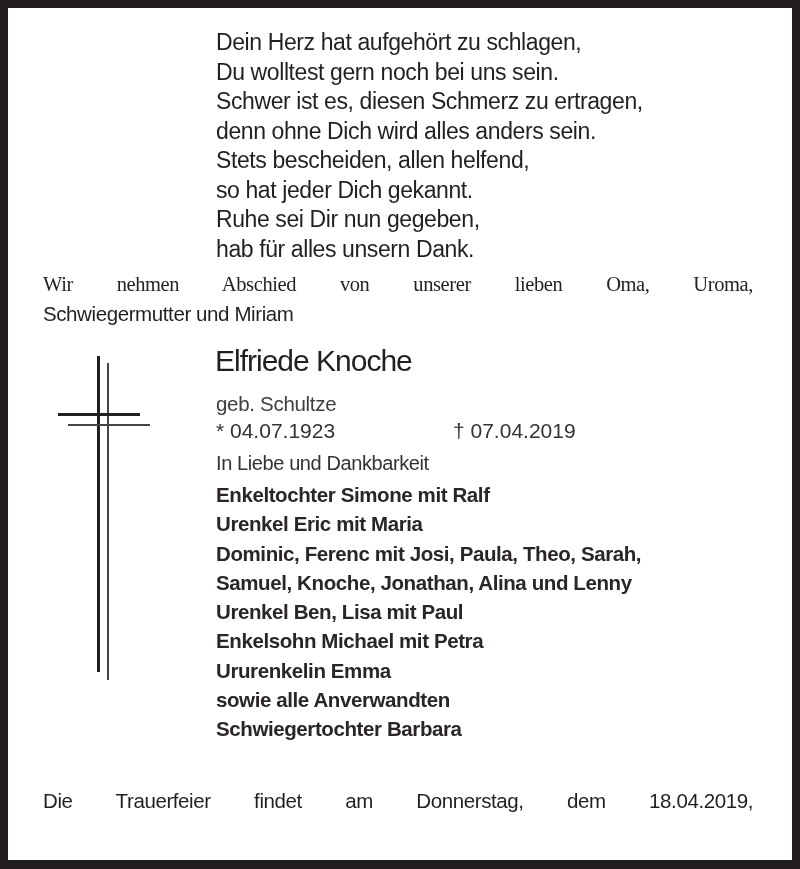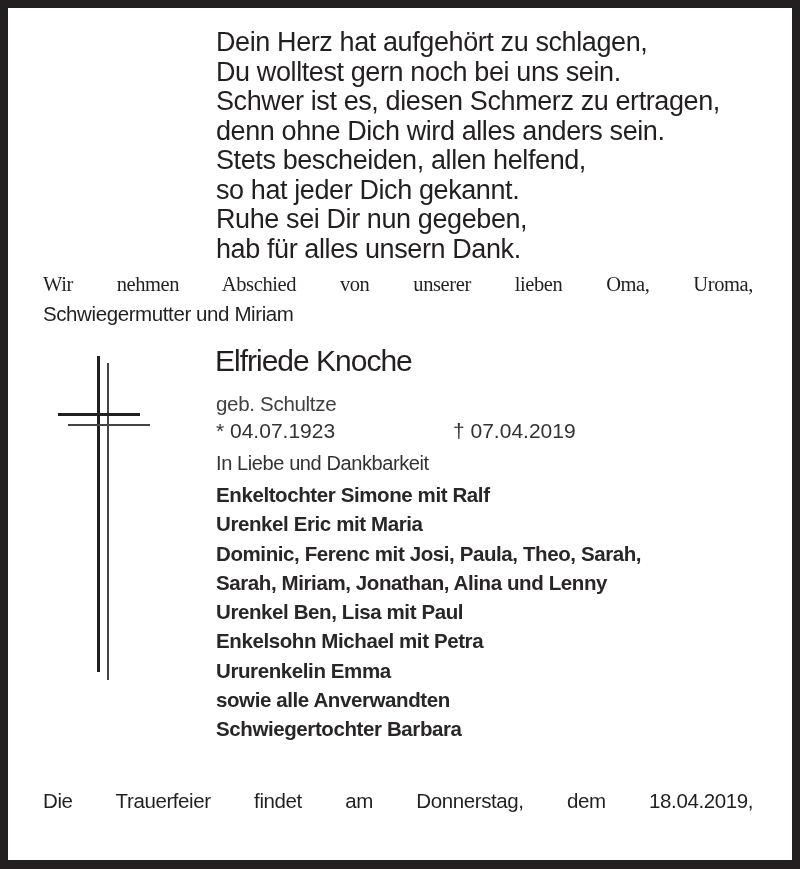--- a/index.html
+++ b/index.html
@@ -1,19 +1,19 @@
 <!DOCTYPE html>
 <html><head>
 <meta charset="utf-8">
 <style>
   html, body { margin:0; padding:0; }
   body { width:800px; height:869px; background:#231f20; position:relative; overflow:hidden; }
   .card { position:absolute; left:8px; top:8px; width:784px; height:852px; background:#ffffff; }
   .txt { font-family:"Liberation Sans", sans-serif; color:#231f20; position:absolute; white-space:nowrap; }
-  .poem { left:208px; top:20px; font-size:27px; line-height:29.5px; letter-spacing:-0.4px; }
+  .poem { left:208px; top:20px; font-size:23px; line-height:29.5px; letter-spacing:-0.4px; }
   .poem div { height:29.5px; }
   .intro { left:35px; top:262px; width:710px; font-size:20.5px; line-height:29px; letter-spacing:-0.4px; }
   .intro .just { text-align:justify; text-align-last:justify; width:710px;font-family:Liberation Serif, serif; }
   .name { left:207px; top:328px; font-size:30px; line-height:50px; letter-spacing:-1px; }
   .maiden { left:208px; top:383px; font-size:20.5px; line-height:26px; letter-spacing:-0.3px; font-weight:300; color:#404040; }
   .dates { left:208px; top:410px; font-size:21px; line-height:26px; color:#333; }
   .dates .death { position:absolute; left:237px; top:0; }
   .dank { left:208px; top:442px; font-size:20px; line-height:26px; letter-spacing:-0.4px; color:#333; }
   .family { left:208px; top:472px; font-size:20.5px; line-height:29.3px; letter-spacing:-0.4px; font-weight:bold; color:#2a2628; }
   .family div { height:29.3px; }
@@ -55,21 +55,21 @@
   <div class="txt dates">
     <span>* 04.07.1923</span>
     <span class="death">† 07.04.2019</span>
   </div>
   <div class="txt dank">In Liebe und Dankbarkeit</div>
 
   <div class="txt family">
     <div>Enkeltochter Simone mit Ralf</div>
     <div>Urenkel Eric mit Maria</div>
     <div>Dominic, Ferenc mit Josi, Paula, Theo, Sarah,</div>
-    <div>Sarah, Miriam, Jonathan, Alina und Lenny</div>
+    <div>Samuel, Knoche, Jonathan, Alina und Lenny</div>
     <div>Urenkel Ben, Lisa mit Paul</div>
     <div>Enkelsohn Michael mit Petra</div>
     <div>Ururenkelin Emma</div>
     <div>sowie alle Anverwandten</div>
     <div>Schwiegertochter Barbara</div>
   </div>
 
   <div class="txt service">
     <div class="just">Die Trauerfeier findet am Donnerstag, dem 18.04.2019,</div>
   </div>

